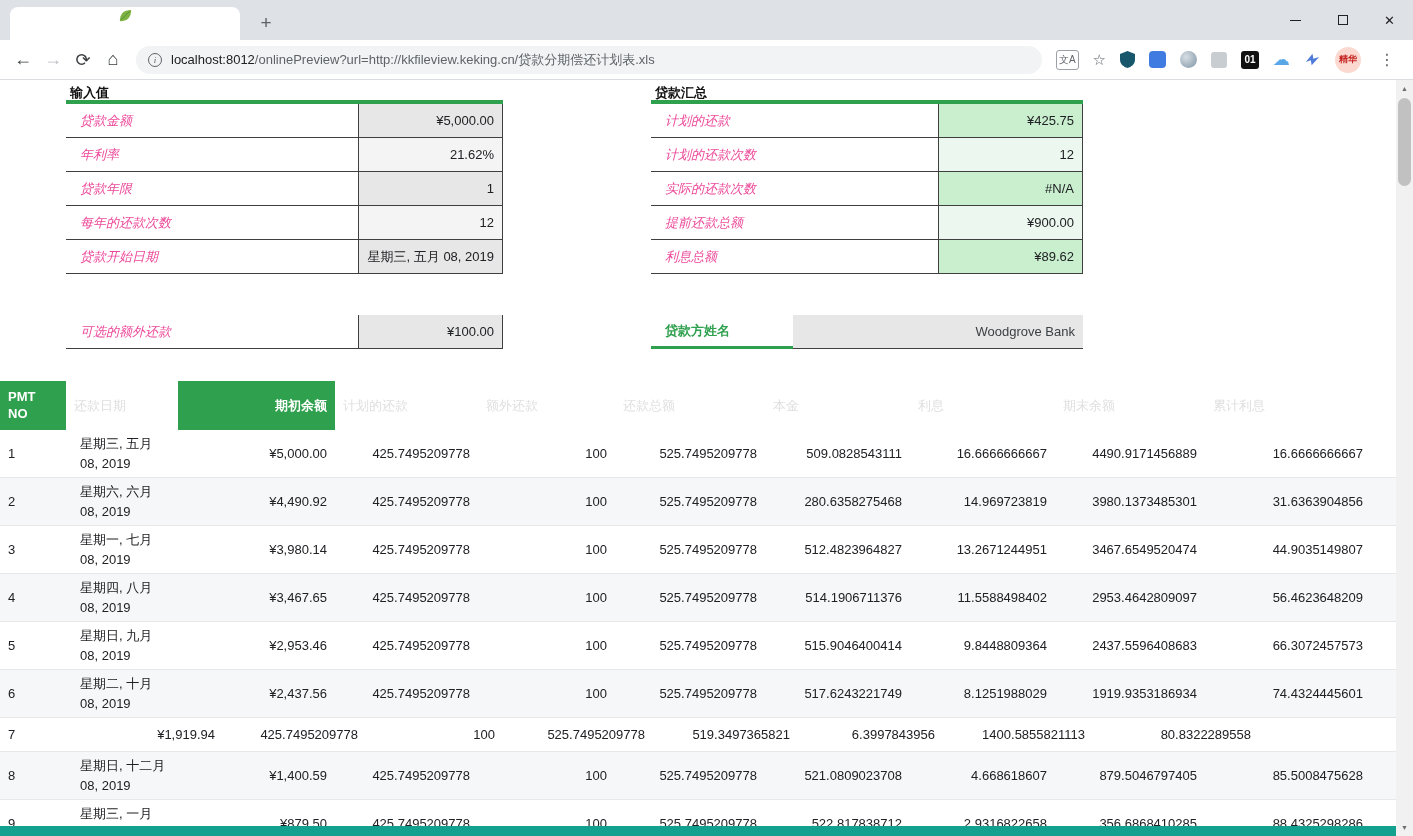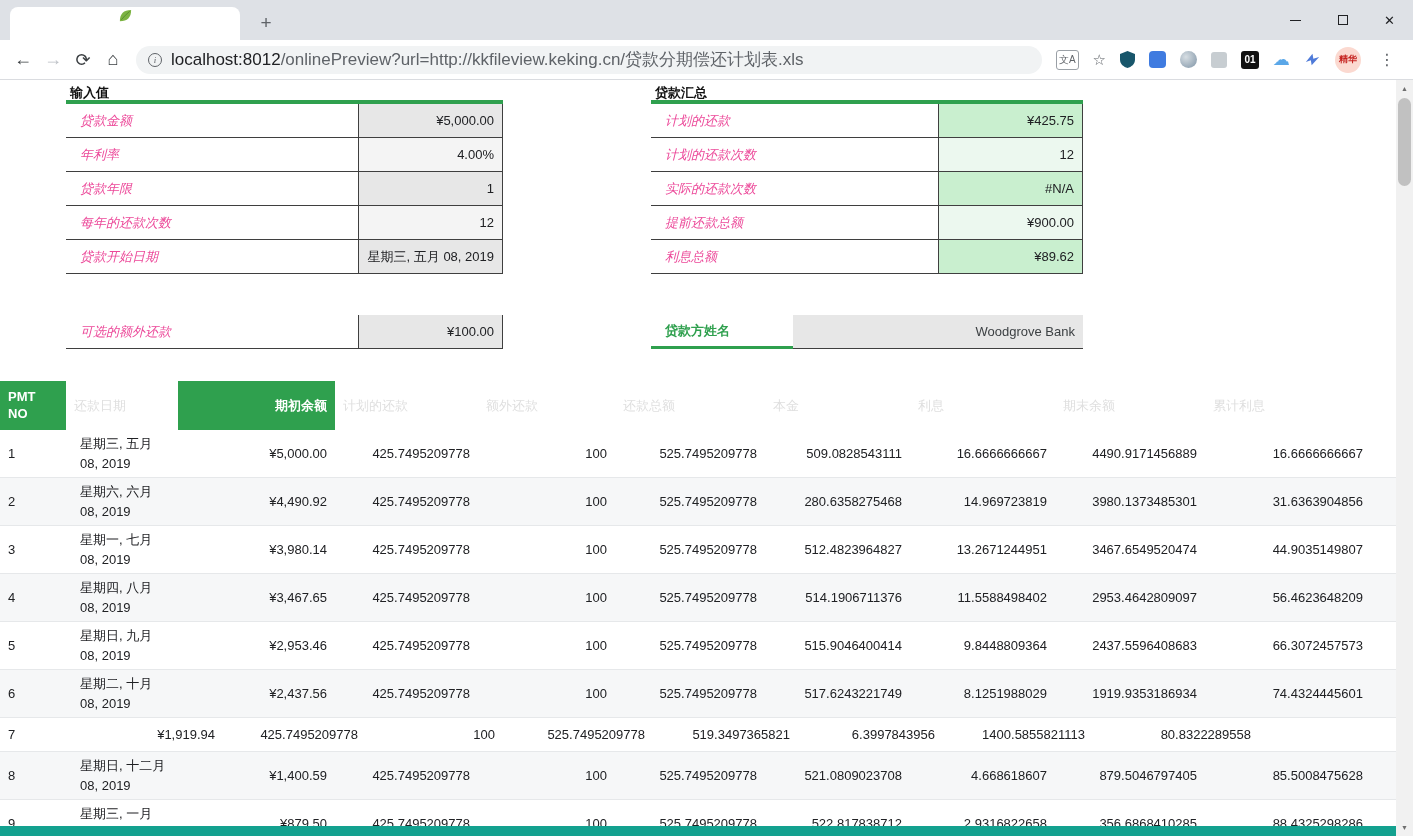--- a/index.html
+++ b/index.html
@@ -35,21 +35,21 @@
   .toolbar{position:absolute;top:40px;left:0;right:0;height:40px;background:#fff;
            border-bottom:1px solid #dadce0;display:flex;align-items:center;padding:0 8px;}
   .navbtn{width:30px;height:30px;border-radius:50%;display:flex;align-items:center;justify-content:center;
           font-size:18px;color:#3c4043;cursor:pointer;flex:0 0 auto;}
   .navbtn.disabled{color:#bdc1c6;}
   .urlbar{flex:1;min-width:0;height:28px;background:#f1f3f4;border-radius:14px;display:flex;
           align-items:center;padding:0 12px;gap:9px;margin:0 8px;cursor:text;}
   .circle-i{width:14px;height:14px;border:1.5px solid #5f6368;border-radius:50%;flex:0 0 14px;
             display:flex;align-items:center;justify-content:center;font-size:9px;font-style:italic;
             font-family:"Liberation Serif",serif;color:#5f6368;}
-  .url-text{font-size:17px;color:#5f6368;white-space:nowrap;overflow:hidden;}
+  .url-text{font-size:13px;color:#5f6368;white-space:nowrap;overflow:hidden;}
   .url-text .host{color:#202124;}
   .tool-icons{display:flex;align-items:center;gap:14px;padding:0 6px;flex:0 0 auto;}
   .tool-icon{font-size:15px;color:#5f6368;cursor:pointer;}
   .tool-icon.translate{font-size:10px;letter-spacing:0;border:1px solid #9aa0a6;border-radius:3px;padding:2px 2px;}
   .ext{display:flex;align-items:center;justify-content:center;cursor:pointer;}
   .ext.blue{width:17px;height:17px;border-radius:4px;background:#3f7be0;}
   .ext.orb{width:17px;height:17px;border-radius:50%;background:radial-gradient(circle at 35% 35%,#d7dee3,#7e93a5);}
   .ext.graybox{width:16px;height:16px;border-radius:3px;background:#c7cdd1;}
   .ext.badge01{width:18px;height:18px;border-radius:3px;background:#111;color:#fff;font-size:10px;font-weight:bold;}
   .ext.cloud{font-size:17px;color:#5aa7e8;}
@@ -173,21 +173,21 @@
 
     <div class="panel input-panel">
       <div class="p-title">输入值</div>
       <div>
           <div class="p-row">
             <div class="p-label">贷款金额</div>
             <div class="p-value fill-gray">¥5,000.00</div>
           </div>
           <div class="p-row">
             <div class="p-label">年利率</div>
-            <div class="p-value fill-gray-lt">4.00%</div>
+            <div class="p-value fill-gray-lt">21.62%</div>
           </div>
           <div class="p-row">
             <div class="p-label">贷款年限</div>
             <div class="p-value fill-gray">1</div>
           </div>
           <div class="p-row">
             <div class="p-label">每年的还款次数</div>
             <div class="p-value fill-gray-lt">12</div>
           </div>
           <div class="p-row">

